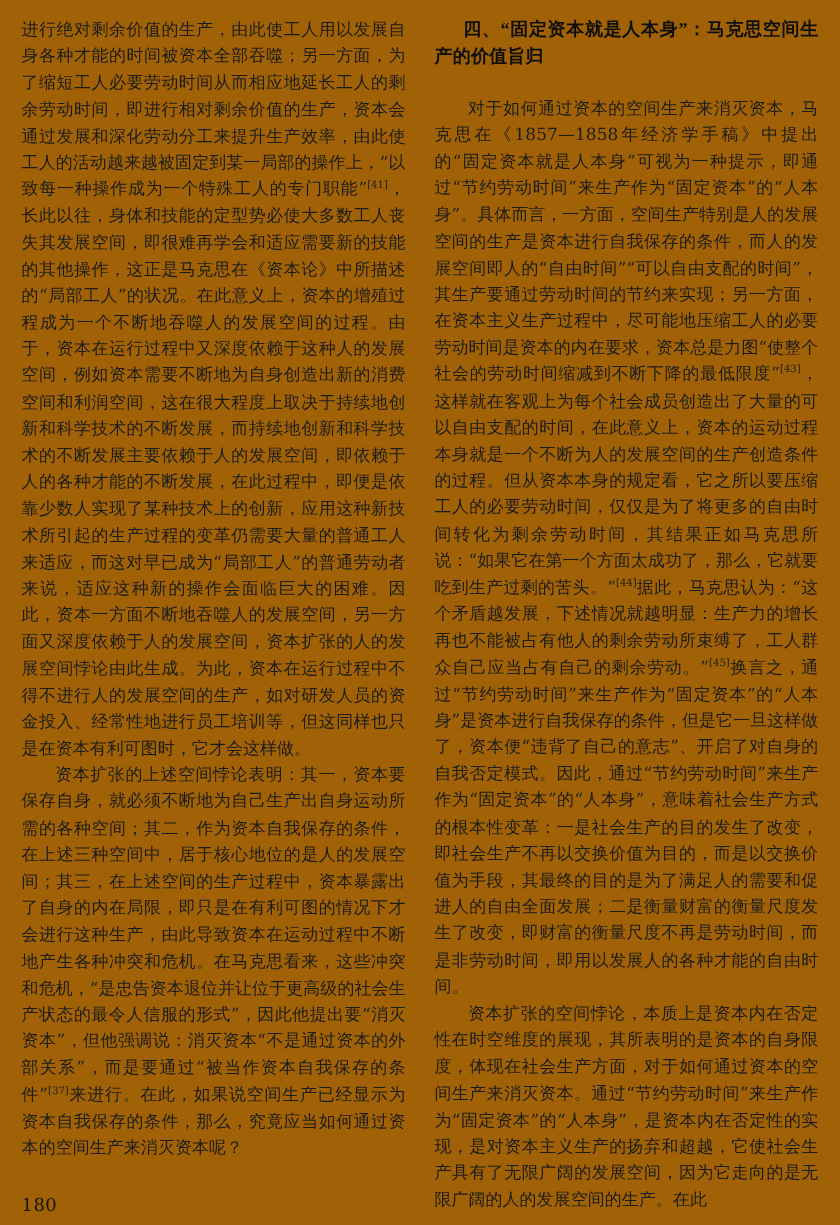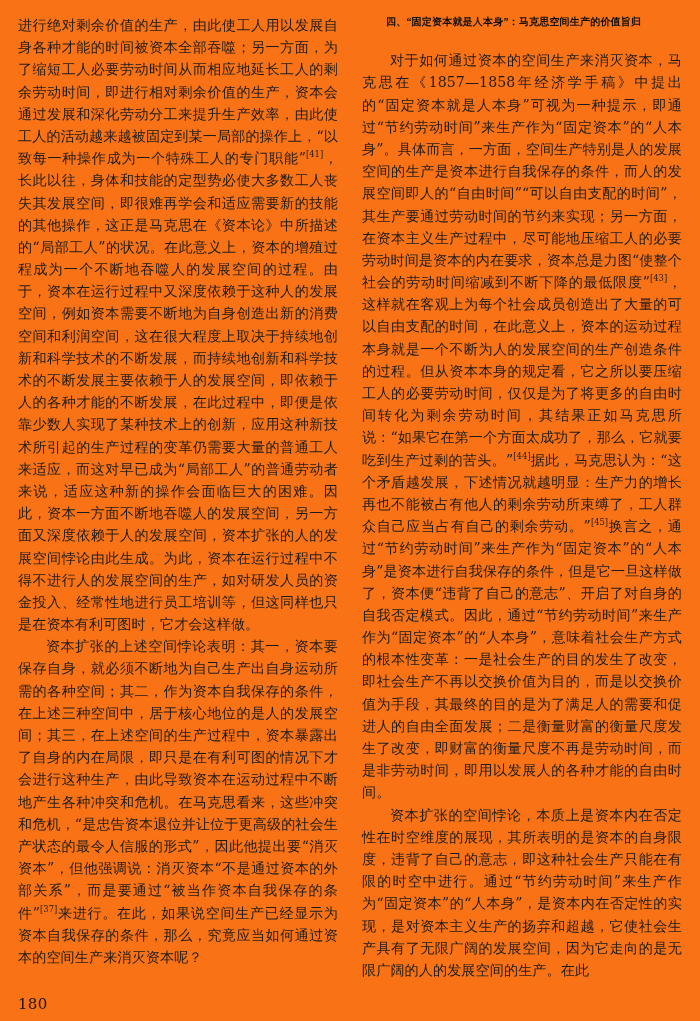--- a/index.html
+++ b/index.html
@@ -14,21 +14,21 @@
     font-family: "DejaVu Serif", "Liberation Serif", serif;
     color: #1b1b1b;
     overflow: hidden;
   }
 
   #page {
     position: absolute;
     left: 0; top: 0;
     width: 700px;
     height: 1021px;
-    background: #f97316;
+    background: #a16207;
   }
 
   .columns {
     position: absolute;
     left: 18px;
     top: 14px;
     width: 664px;
     height: 965px;
     display: flex;
     flex-direction: row;
@@ -40,21 +40,21 @@
     width: 320px;
     box-sizing: border-box;
   }
 
   .col-left  { padding-right: 0px; }
   .col-right { padding-left: 0px; }
 
   .section-heading {
     font-family: Liberation Serif, serif;
     font-weight: bold;
-    font-size: 10px;
+    font-size: 15px;
     line-height: 1.52;
     letter-spacing: 0.2px;
     text-indent: 24px;
     margin: 0 0 20px 0;
     color: #0f0f0f;
     text-align: justify;
     text-justify: inter-character;
   }
 
   p.body-para {
@@ -109,21 +109,21 @@
         <span>资本扩张的上述空间悖论表明：其一，资本要保存自身，就必须不断地为自己生产出自身运动所需的各种空间；其二，作为资本自我保存的条件，在上述三种空间中，居于核心地位的是人的发展空间；其三，在上述空间的生产过程中，资本暴露出了自身的内在局限，即只是在有利可图的情况下才会进行这种生产，由此导致资本在运动过程中不断地产生各种冲突和危机。在马克思看来，这些冲突和危机，“是忠告资本退位并让位于更高级的社会生产状态的最令人信服的形式”，因此他提出要“消灭资本”，但他强调说：消灭资本“不是通过资本的外部关系”，而是要通过“被当作资本自我保存的条件”</span><sup class="fn">[<span>37</span>]</sup><span>来进行。在此，如果说空间生产已经显示为资本自我保存的条件，那么，究竟应当如何通过资本的空间生产来消灭资本呢？</span>
       </p>
     </div>
 
     <div class="col col-right">
       <h2 class="section-heading">四、“固定资本就是人本身”：马克思空间生产的价值旨归</h2>
       <p class="body-para">
         <span>对于如何通过资本的空间生产来消灭资本，马克思在《1857—1858年经济学手稿》中提出的“固定资本就是人本身”可视为一种提示，即通过“节约劳动时间”来生产作为“固定资本”的“人本身”。具体而言，一方面，空间生产特别是人的发展空间的生产是资本进行自我保存的条件，而人的发展空间即人的“自由时间”“可以自由支配的时间”，其生产要通过劳动时间的节约来实现；另一方面，在资本主义生产过程中，尽可能地压缩工人的必要劳动时间是资本的内在要求，资本总是力图“使整个社会的劳动时间缩减到不断下降的最低限度”</span><sup class="fn">[<span>43</span>]</sup><span>，这样就在客观上为每个社会成员创造出了大量的可以自由支配的时间，在此意义上，资本的运动过程本身就是一个不断为人的发展空间的生产创造条件的过程。但从资本本身的规定看，它之所以要压缩工人的必要劳动时间，仅仅是为了将更多的自由时间转化为剩余劳动时间，其结果正如马克思所说：“如果它在第一个方面太成功了，那么，它就要吃到生产过剩的苦头。”</span><sup class="fn">[<span>44</span>]</sup><span>据此，马克思认为：“这个矛盾越发展，下述情况就越明显：生产力的增长再也不能被占有他人的剩余劳动所束缚了，工人群众自己应当占有自己的剩余劳动。”</span><sup class="fn">[<span>45</span>]</sup><span>换言之，通过“节约劳动时间”来生产作为“固定资本”的“人本身”是资本进行自我保存的条件，但是它一旦这样做了，资本便“违背了自己的意志”、开启了对自身的自我否定模式。因此，通过“节约劳动时间”来生产作为“固定资本”的“人本身”，意味着社会生产方式的根本性变革：一是社会生产的目的发生了改变，即社会生产不再以交换价值为目的，而是以交换价值为手段，其最终的目的是为了满足人的需要和促进人的自由全面发展；二是衡量财富的衡量尺度发生了改变，即财富的衡量尺度不再是劳动时间，而是非劳动时间，即用以发展人的各种才能的自由时间。</span>
       </p>
       <p class="body-para">
-        <span>资本扩张的空间悖论，本质上是资本内在否定性在时空维度的展现，其所表明的是资本的自身限度，违背了自己的意志，即这种社会生产只能在有限的时空中进行。通过“节约劳动时间”来生产作为“固定资本”的“人本身”，是资本内在否定性的实现，是对资本主义生产的扬弃和超越，它使社会生产具有了无限广阔的发展空间，因为它走向的是无限广阔的人的发展空间的生产。在此</span>
+        <span>资本扩张的空间悖论，本质上是资本内在否定性在时空维度的展现，其所表明的是资本的自身限度，体现在社会生产方面，对于如何通过资本的空间生产来消灭资本。通过“节约劳动时间”来生产作为“固定资本”的“人本身”，是资本内在否定性的实现，是对资本主义生产的扬弃和超越，它使社会生产具有了无限广阔的发展空间，因为它走向的是无限广阔的人的发展空间的生产。在此</span>
       </p>
     </div>
 
   </div>
 
   <div class="folio">180</div>
 
 </div>
 
 </body></html>

